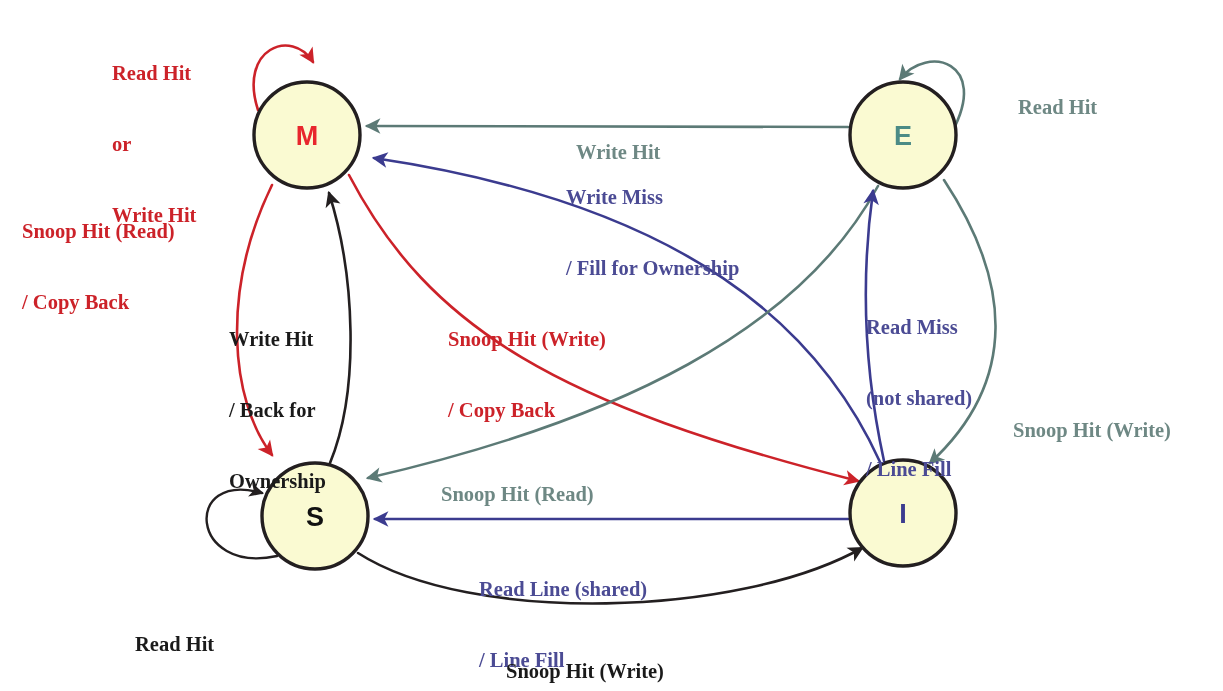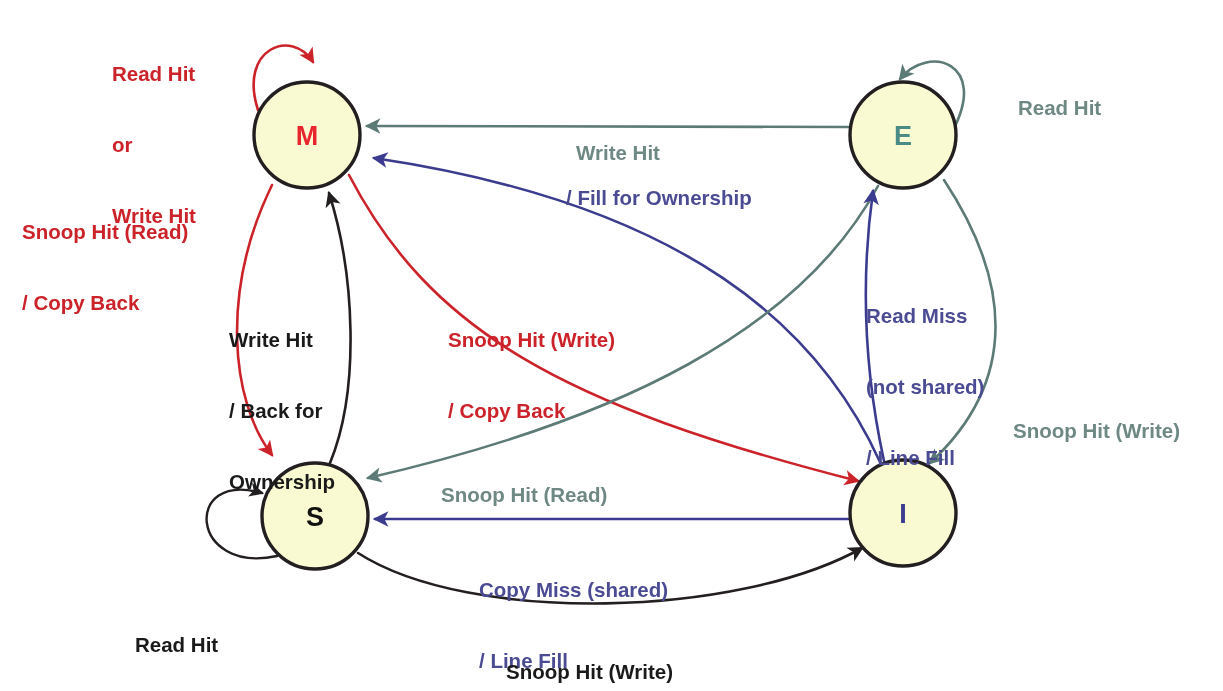--- a/index.html
+++ b/index.html
@@ -44,21 +44,21 @@
     stroke-width: 2.6;
     stroke-linecap: round;
   }
   .edge-red      { stroke: #cc2229; }
   .edge-teal     { stroke: #5c7a76; }
   .edge-navy     { stroke: #3b3b8f; }
   .edge-black    { stroke: #231f20; }
   .selfloop-black{ stroke: #231f20; stroke-width: 2.4; }
 
   .lbl {
-    font-family: Liberation Sans, sans-serif;
+    font-family: Liberation Serif, serif;
     font-size: 20.5px;
     font-weight: bold;
     white-space: pre;
     line-height: 1.16;
   }
   .lbl-red   { color: #cc2229; }
   .lbl-teal  { color: #6e8884; }
   .lbl-navy  { color: #4b4b94; }
   .lbl-black { color: #1a1a1a; }
 
@@ -148,20 +148,21 @@
     <div>Read Hit</div>
     
     
   </div>
 
   <div class="txt lbl lbl-teal" style="left:576px; top:93px;">
     <div>Write Hit</div>
   </div>
 
   <div class="txt lbl lbl-navy" style="left:566px; top:138px;">
+    <div>Write Miss</div>
     <div>/ Fill for Ownership</div>
   </div>
 
   <div class="txt lbl lbl-red" style="left:22px; top:172px;">
     <div>Snoop Hit (Read)</div>
     <div>/ Copy Back</div>
   </div>
 
   <div class="txt lbl lbl-black" style="left:229px; top:280px;">
     <div>Write Hit</div>
@@ -171,32 +172,32 @@
 
   <div class="txt lbl lbl-red" style="left:448px; top:280px;">
     <div>Snoop Hit (Write)</div>
     <div>/ Copy Back</div>
   </div>
 
   <div class="txt lbl lbl-teal" style="left:441px; top:435px;">
     <div>Snoop Hit (Read)</div>
   </div>
 
-  <div class="txt lbl lbl-navy" style="left:866px; top:256px;">
+  <div class="txt lbl lbl-navy" style="left:866px; top:268px;">
     <div>Read Miss</div>
     <div>(not shared)</div>
     <div>/ Line Fill</div>
   </div>
 
   <div class="txt lbl lbl-teal" style="left:1013px; top:371px;">
     <div>Snoop Hit (Write)</div>
   </div>
 
   <div class="txt lbl lbl-navy" style="left:479px; top:530px;">
-    <div>Copy Miss (shared)</div>
+    <div>Read Line (shared)</div>
     <div>/ Line Fill</div>
   </div>
 
   <div class="txt lbl lbl-black" style="left:506px; top:612px;">
     <div>Snoop Hit (Write)</div>
   </div>
 
 </div>
 
 </body></html>

